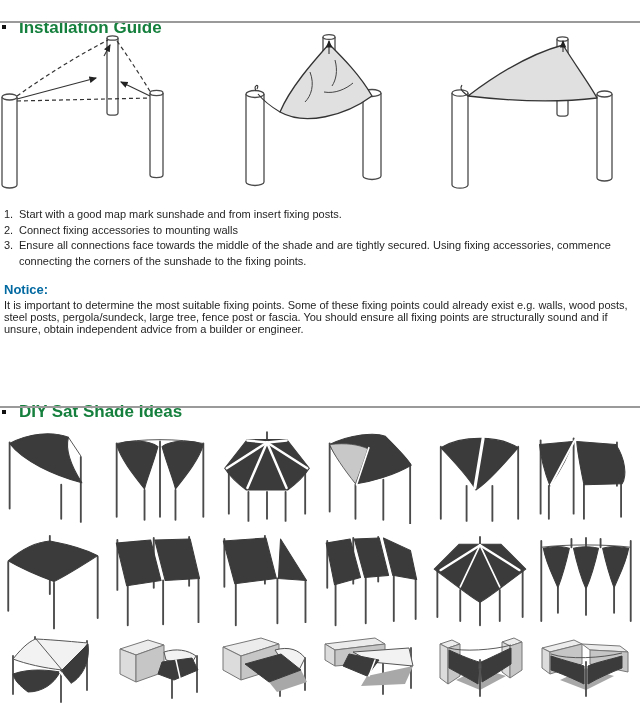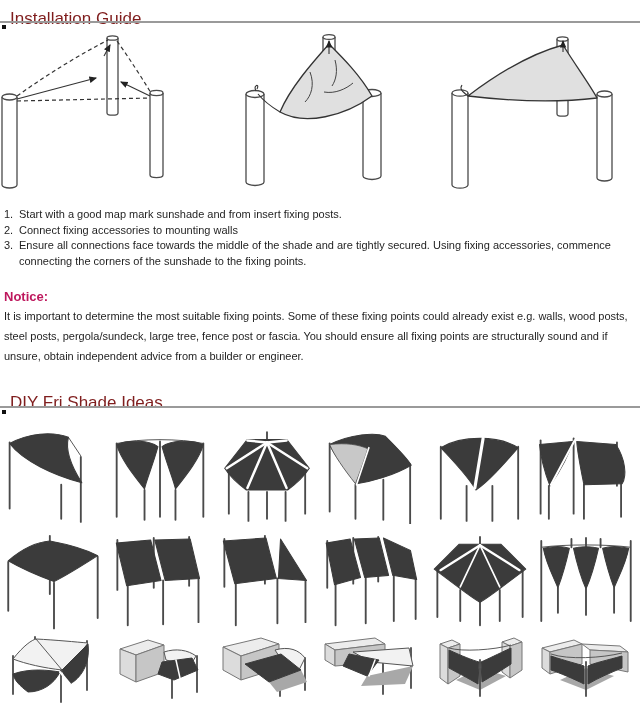--- a/index.html
+++ b/index.html
@@ -1,33 +1,33 @@
 <!DOCTYPE html>
 <html><head>
 <meta charset="utf-8">
 <style>
   html,body{margin:0;padding:0;background:#fff;}
   .page{position:relative;width:640px;height:705px;background:#fff;overflow:hidden;
         font-family:"Liberation Sans", sans-serif;color:#1f1f1f;}
-  .h-title{position:absolute;left:3px;margin:7px;font-size:17px;font-weight:normal;color:#7f1d1d;}
+  .h-title{position:absolute;left:3px;margin:16px;font-size:17px;font-weight:bold;color:#15803d;}
   .rule{position:absolute;left:0;width:640px;border-top:2px solid #9a9a9a;}
   .rule .sq{position:absolute;left:2px;top:2px;width:4px;height:4px;background:#111;}
   #ig-title{top:2px;}
   #ig-rule{top:21px;}
   #diy-title{top:386px;}
   #diy-rule{top:406px;}
   .diagrams{position:absolute;top:30px;left:0;width:640px;height:172px;display:flex;}
   .diagrams svg{flex:none;}
   .steps{position:absolute;top:207px;left:4px;width:630px;font-size:11px;line-height:15.5px;}
   .step{display:flex;}
   .step-num{flex:none;width:15px;}
   .step-text{flex:1;}
   .notice{position:absolute;top:282px;left:4px;width:630px;}
-  .notice-title{margin:7px 0 2px 0;font-size:13px;font-weight:bold;color:#be185d;}
-  .notice-text{margin:0;font-size:11px;line-height:20px;}
+  .notice-title{margin:0 0 2px 0;font-size:13px;font-weight:bold;color:#0369a1;}
+  .notice-text{margin:0;font-size:11px;line-height:12px;}
   .ideas-row{position:absolute;left:2px;width:636px;display:flex;justify-content:space-between;}
   #row1{top:426px;height:98px;}
   #row2{top:528px;height:102px;}
   #row3{top:632px;height:72px;}
   .idea{flex:none;}
   
   .cyl{fill:#fff;stroke:#4a4a4a;stroke-width:1.3;}
   .dash{fill:none;stroke:#333;stroke-width:1.2;stroke-dasharray:4 3;}
   .sol{fill:none;stroke:#333;stroke-width:1.1;}
   .sailg{fill:#e0e0e0;stroke:#333;stroke-width:1.3;stroke-linejoin:round;}
@@ -127,21 +127,21 @@
       <span class="step-num">3.</span>
       <span class="step-text">Ensure all connections face towards the middle of the shade and are tightly secured. Using fixing accessories, commence connecting the corners of the sunshade to the fixing points.</span>
     </div>
   </div>
 
   <div class="notice">
     <h2 class="notice-title">Notice:</h2>
     <p class="notice-text">It is important to determine the most suitable fixing points. Some of these fixing points could already exist e.g. walls, wood posts, steel posts, pergola/sundeck, large tree, fence post or fascia. You should ensure all fixing points are structurally sound and if unsure, obtain independent advice from a builder or engineer.</p>
   </div>
 
-  <h1 class="h-title" id="diy-title">DIY Fri Shade Ideas</h1>
+  <h1 class="h-title" id="diy-title">DIY Sat Shade Ideas</h1>
   <div class="rule" id="diy-rule">
       <span class="sq"></span>
     </div>
 
   <div class="ideas-row" id="row1">
     <svg class="idea" width="104" height="98" viewBox="0 0 100 95">
       <path class="post" d="M7,16 V80"></path>
         <path class="post" d="M57,57 V90"></path>
         <path class="post" d="M76,30 V93"></path>
       <path class="thin" d="M64,11 L76,29"></path>

